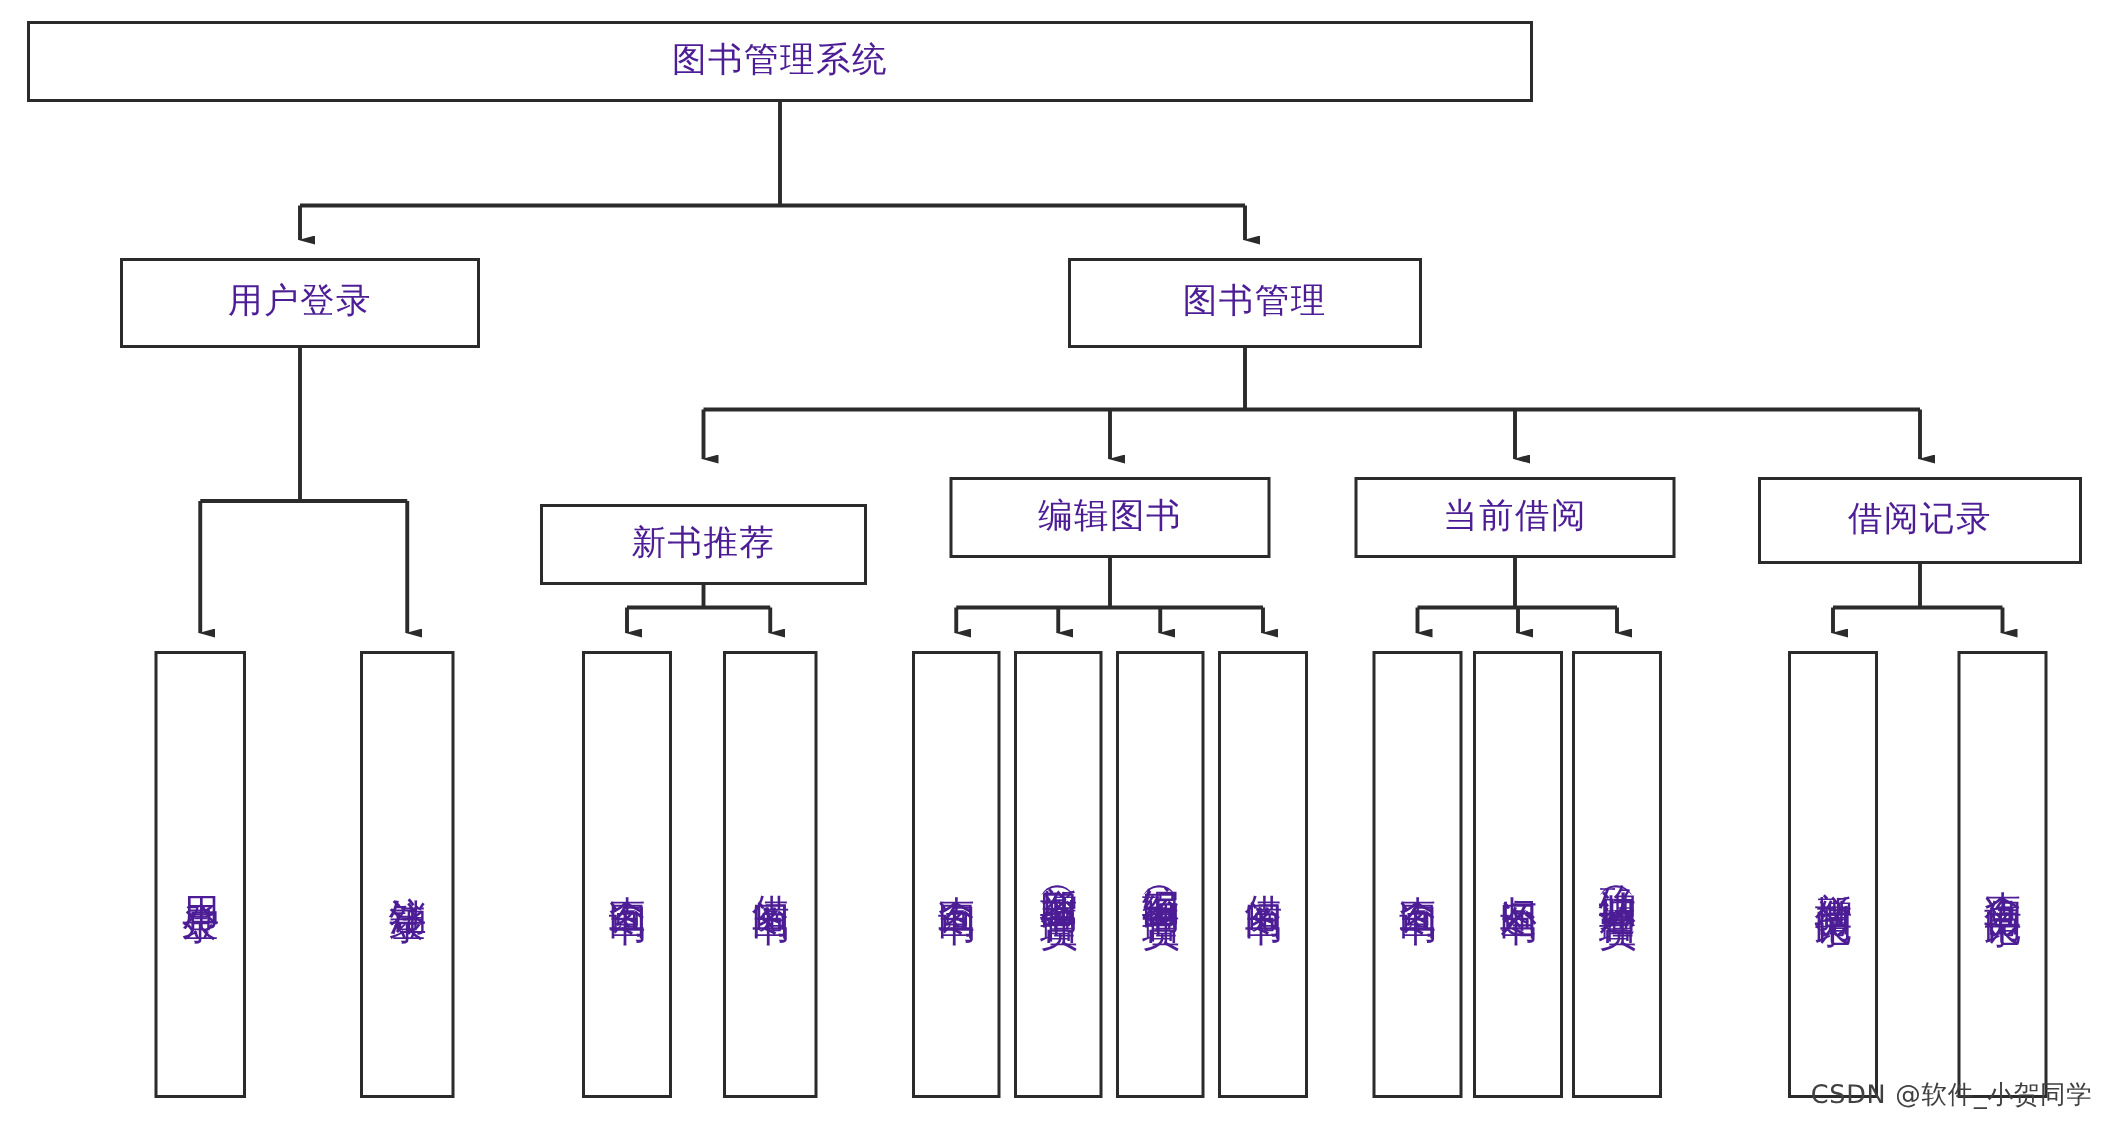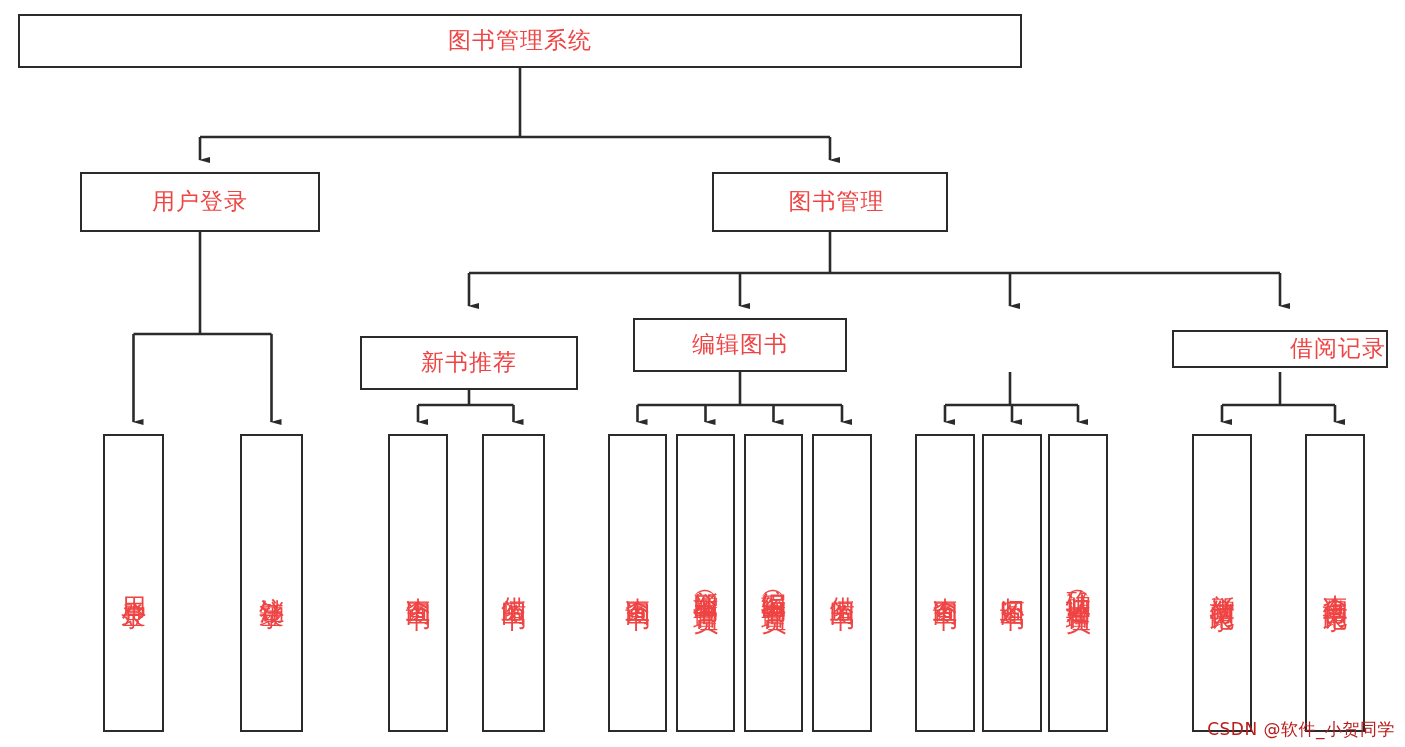--- a/index.html
+++ b/index.html
@@ -29,21 +29,21 @@
     pointer-events: none;
   }
   .node {
     position: absolute;
     box-sizing: border-box;
     background: #ffffff;
     border: 2px solid #2b2b2b;
     display: flex;
     align-items: center;
     justify-content: center;
-    color: #ef4444;
+    color: #4c1d95;
     overflow: hidden;
   }
   .node.horizontal {
     font-size: 23px;
     letter-spacing: 1px;
     line-height: 1.2;
   }
   .node.vertical {
     writing-mode: vertical-rl;
     text-orientation: upright;
@@ -63,21 +63,21 @@
   }
   .node-label {
     display: block;
     white-space: nowrap;
   }
   #watermark {
     position: absolute;
     right: 10px;
     bottom: 6px;
     font-size: 17px;
-    color: #b91c1c;
+    color: #404040;
     letter-spacing: 0.5px;
     white-space: nowrap;
     user-select: none;
   }
 </style>
 </head>
 <body>
 
 <div id="diagram-root">
 
@@ -134,21 +134,24 @@
   <div class="node horizontal" style="left: 712px; top: 172px; width: 236px; height: 60px; padding-left: 13px;">
     <span class="node-label">图书管理</span>
   </div>
 
   <div class="node horizontal" style="left: 360px; top: 318px; width: 218px; height: 54px; margin-top: 18px;">
     <span class="node-label">新书推荐</span>
   </div>
   <div class="node horizontal" style="left: 633px; top: 318px; width: 214px; height: 54px;">
     <span class="node-label">编辑图书</span>
   </div>
-  <div class="node horizontal" style="left: 1172px; top: 330px; width: 216px; height: 38px; justify-content: flex-end;">
+  <div class="node horizontal" style="left: 903px; top: 318px; width: 214px; height: 54px;">
+    <span class="node-label">当前借阅</span>
+  </div>
+  <div class="node horizontal" style="left: 1172px; top: 318px; width: 216px; height: 58px;">
     <span class="node-label">借阅记录</span>
   </div>
 
   <div class="node vertical" style="left: 103px; top: 434px; width: 61px; height: 298px;">
     <span class="node-label">用户登录</span>
   </div>
   <div class="node vertical" style="left: 240px; top: 434px; width: 63px; height: 298px;">
     <span class="node-label">注销登录</span>
   </div>
   <div class="node vertical" style="left: 388px; top: 434px; width: 60px; height: 298px;">

